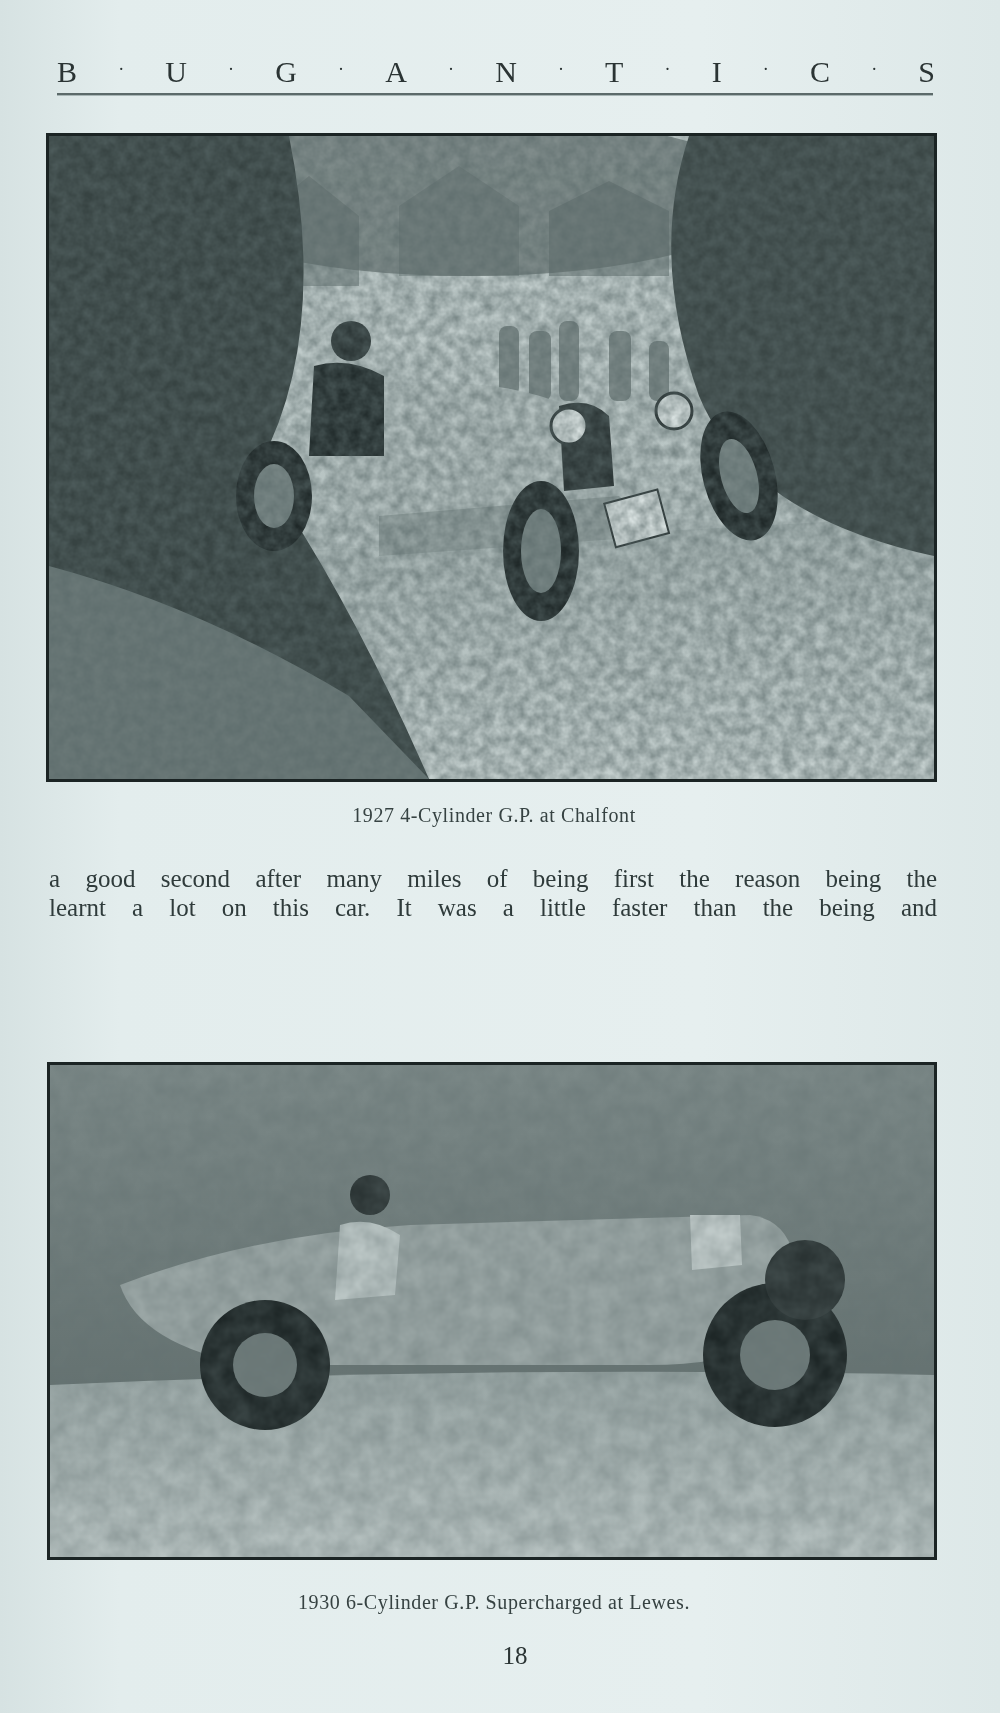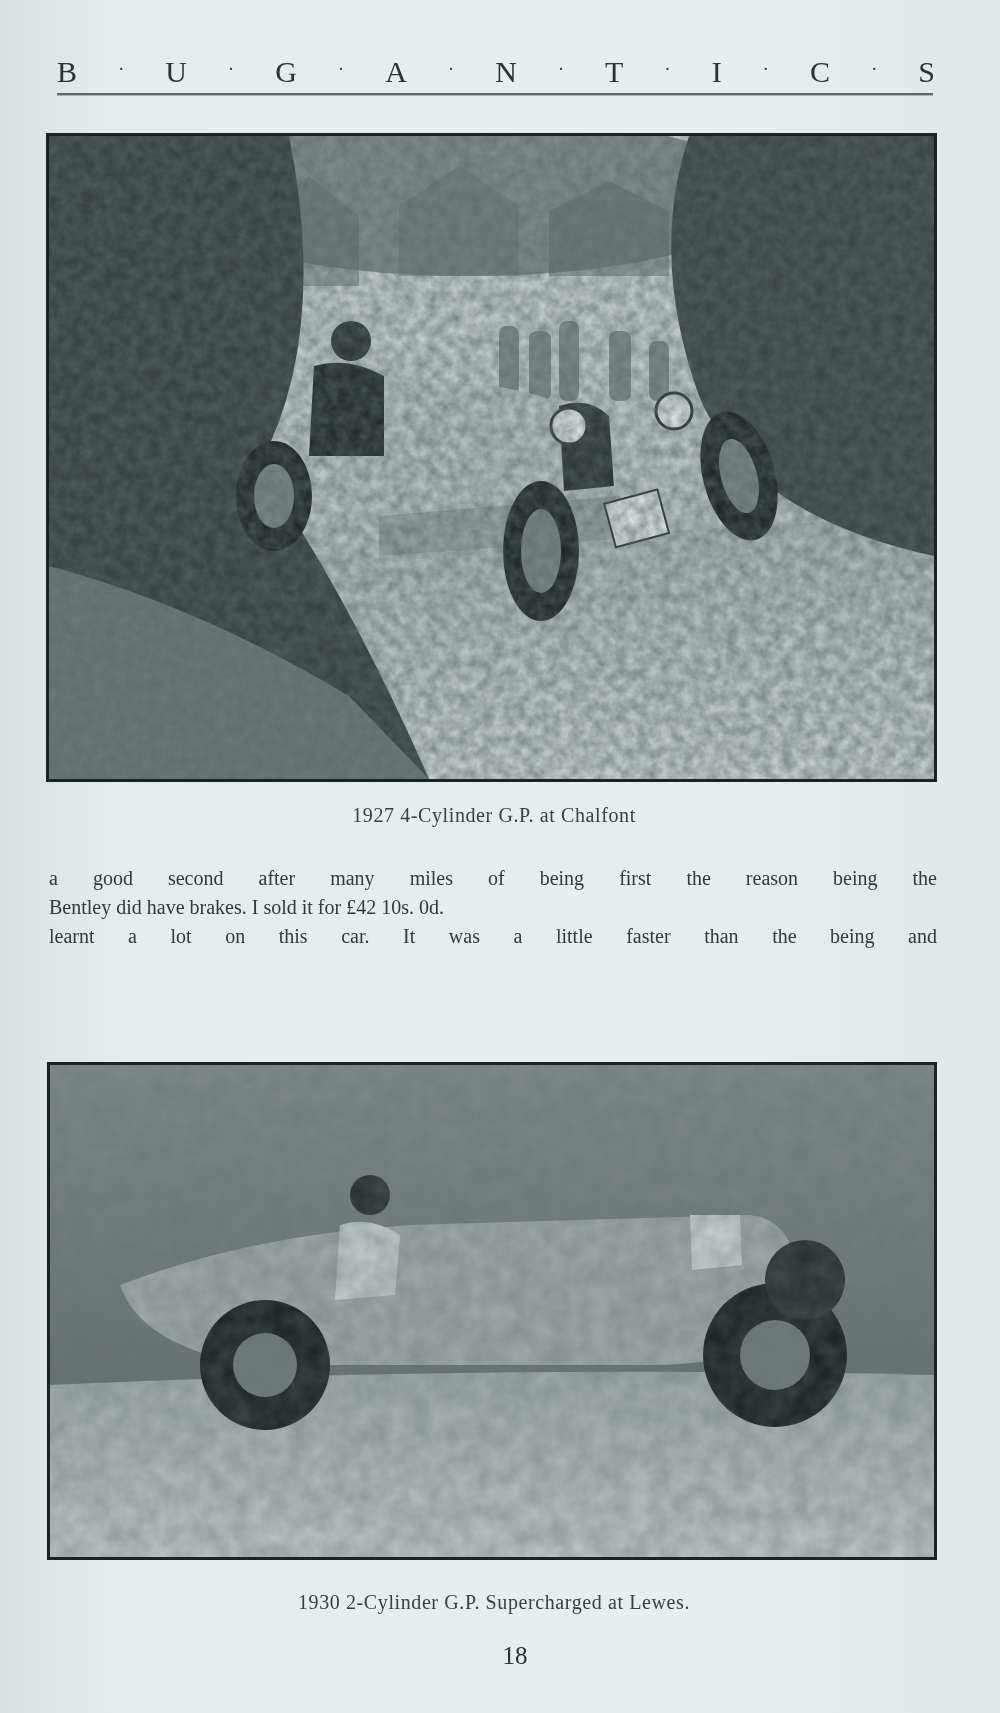--- a/index.html
+++ b/index.html
@@ -29,21 +29,21 @@
     #photo1 { left: 46px; top: 133px; width: 885px; height: 643px; }
     #photo2 { left: 47px; top: 1062px; width: 884px; height: 492px; }
     .caption {
       position: absolute; left: 0; width: 988px; text-align: center;
       font-size: 20px; color: #364242; letter-spacing: 0.6px;
     }
     #caption1 { top: 804px; }
     #caption2 { top: 1591px; }
     .body-text {
       position: absolute; left: 49px; top: 864px; width: 888px;
-      font-size: 20px; line-height: 29px; color: #2f3b3b;
+      font-size: 25px; line-height: 29px; color: #2f3b3b;
       text-align: justify;
     }
     .body-text p { margin: 0; text-align: justify; text-align-last: justify; }
     .body-text p.indent { text-indent: 56px; }
     .body-text p.noend { text-align-last: left; }
     .page-number {
       position: absolute; left: 0; width: 1000px; top: 1642px;
       text-align: center; font-size: 25px; color: #2b3434; padding-left: 15px;
     }
   </style>
@@ -129,21 +129,20 @@
     <ellipse cx="690" cy="340" rx="36" ry="66" fill="#1f2828" transform="rotate(-15 690 340)"></ellipse>
     <ellipse cx="690" cy="340" rx="18" ry="38" fill="#778584" transform="rotate(-15 690 340)"></ellipse>
     <rect width="885" height="643" filter="url(#grain1)"></rect>
   </svg>
 </div>
 
 <div class="caption" id="caption1">1927 4-Cylinder G.P. at Chalfont</div>
 
 <div class="body-text">
   <p>a good second after many miles of being first the reason being the</p>
-  <p class="noend">Bentley did have brakes.  I sold it for £42 10s. 0d.</p>
   <p>learnt a lot on this car.  It was a little faster than the being and</p>
 </div>
 
 <div class="photo" id="photo2" aria-label="1930 Bugatti 4-cylinder supercharged Grand Prix car in side profile on a road with driver in helmet and goggles, grassy bank behind">
   <svg viewBox="0 0 884 492" preserveAspectRatio="none">
     <defs>
       <filter id="grain2" x="0" y="0" width="100%" height="100%">
         <feTurbulence type="fractalNoise" baseFrequency="0.05" numOctaves="3" seed="7"></feTurbulence>
         <feColorMatrix type="matrix" values="0 0 0 0 0.12  0 0 0 0 0.16  0 0 0 0 0.16  0 0 0 0.55 -0.1"></feColorMatrix>
       </filter>
@@ -167,15 +166,15 @@
 
     <circle cx="215" cy="300" r="65" fill="#1e2727"></circle>
     <circle cx="215" cy="300" r="32" fill="#6d7a79"></circle>
     <circle cx="725" cy="290" r="72" fill="#1e2727"></circle>
     <circle cx="725" cy="290" r="35" fill="#6d7a79"></circle>
     <circle cx="755" cy="215" r="40" fill="#2a3333"></circle>
     <rect width="884" height="492" filter="url(#grain2)"></rect>
   </svg>
 </div>
 
-<div class="caption" id="caption2">1930 2-Cylinder G.P. Supercharged at Lewes.</div>
+<div class="caption" id="caption2">1930 6-Cylinder G.P. Supercharged at Lewes.</div>
 
 <div class="page-number">18</div>
 
 </body></html>

